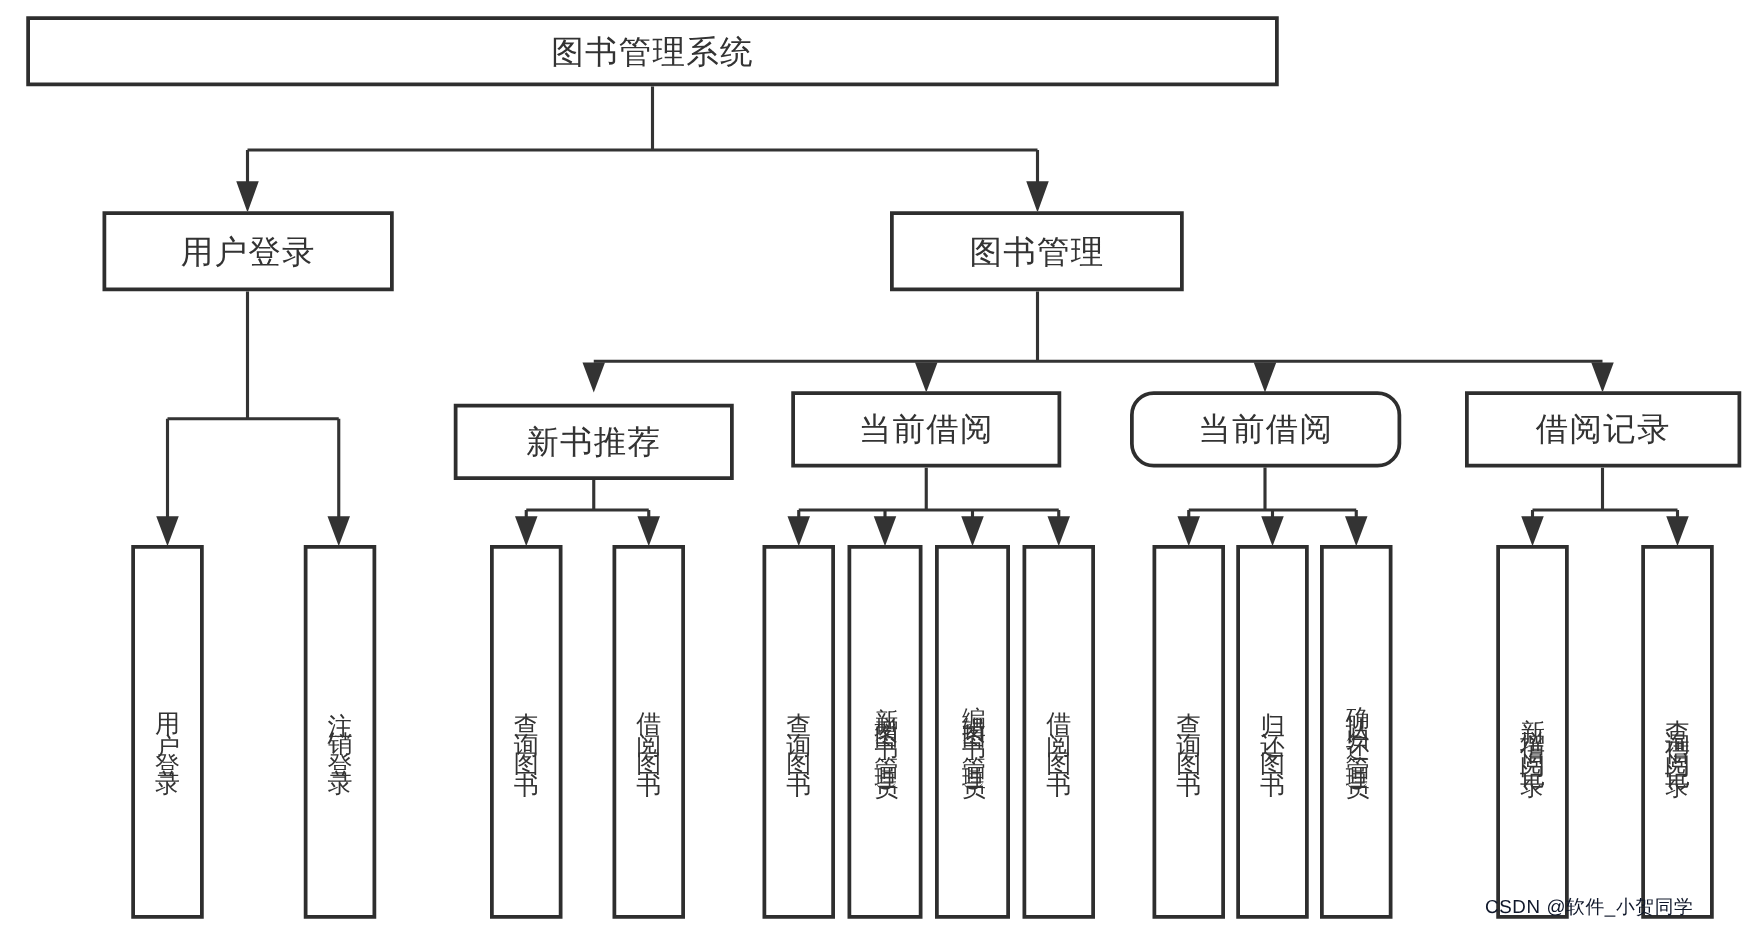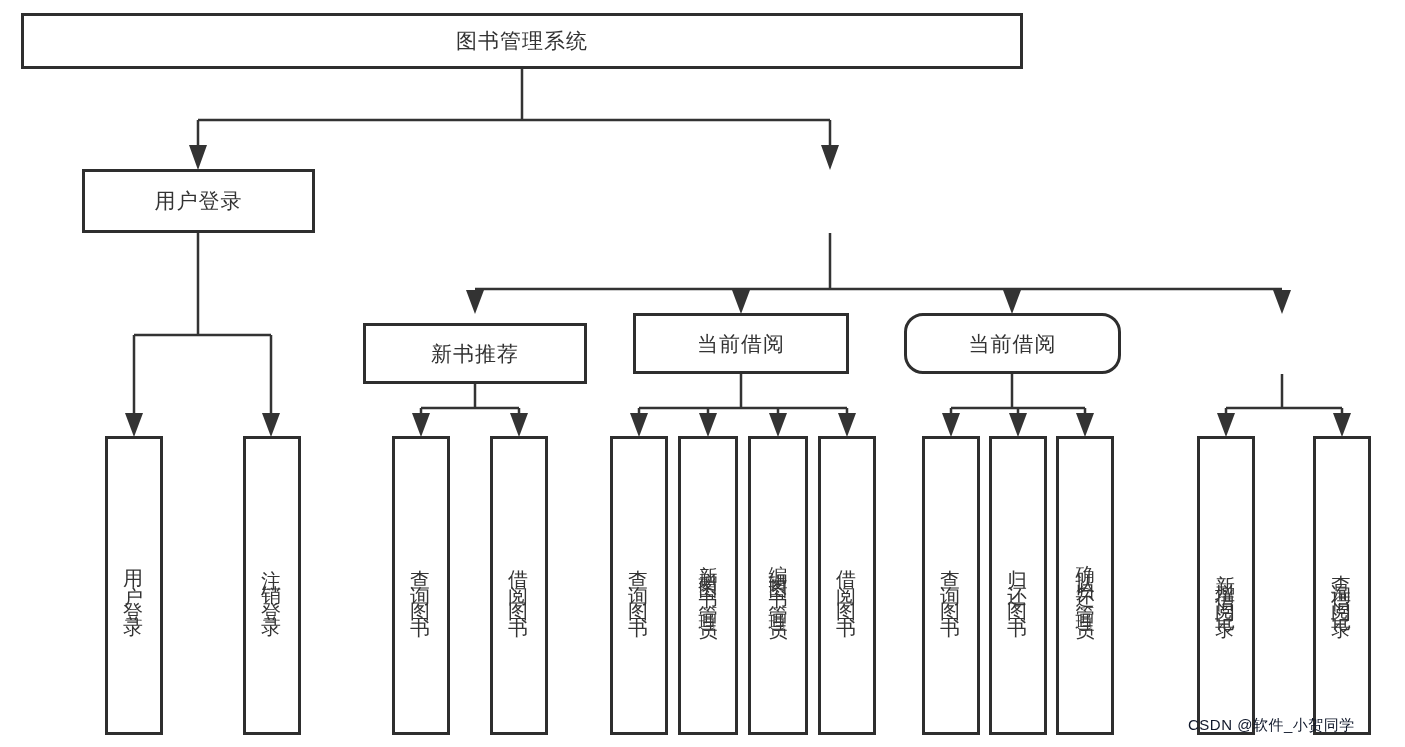--- a/index.html
+++ b/index.html
@@ -2,21 +2,21 @@
 <html><head>
 <meta charset="utf-8">
 <style>
   html,body{margin:0;padding:0;background:#ffffff;}
   body{width:1405px;height:747px;position:relative;overflow:hidden;
        font-family:"Liberation Sans","DejaVu Sans",sans-serif;color:#333333;}
   .stage{position:absolute;inset:0;width:1405px;height:747px;}
   svg.wires{position:absolute;left:0;top:0;z-index:1;}
   .node{position:absolute;box-sizing:border-box;background:#ffffff;border:3px solid #2e2e2e;
         display:flex;align-items:center;justify-content:center;z-index:2;}
-  .hlabel{font-size:21px;letter-spacing:1px;white-space:nowrap;}
+  .hlabel{font-size:26px;letter-spacing:1px;white-space:nowrap;}
   
   .leaf span{writing-mode:vertical-rl;text-orientation:mixed;white-space:nowrap;
              font-size:20px;display:block;}
   .s4 span{letter-spacing:16px;}
   .s6 span{letter-spacing:9px;}
   .s9 span{letter-spacing:8px;font-size:19px;}
   .watermark{position:absolute;left:1188px;top:716px;z-index:3;
              font-size:15px;color:#0f172a;letter-spacing:0.5px;white-space:nowrap;text-align:right;}
 </style>
 </head>
@@ -70,29 +70,35 @@
       M1333 413 L1351 413 L1342 437 Z"></path>
   </svg>
 
   <div class="node" style="left:21px;top:13px;width:1002px;height:56px;">
     <span class="hlabel">图书管理系统</span>
   </div>
 
   <div class="node" style="left:82px;top:169px;width:233px;height:64px;">
     <span class="hlabel">用户登录</span>
   </div>
+  <div class="node" style="left:712px;top:169px;width:235px;height:64px;">
+    <span class="hlabel">图书管理</span>
+  </div>
 
   <div class="node" style="left:363px;top:323px;width:224px;height:61px;">
     <span class="hlabel">新书推荐</span>
   </div>
   <div class="node" style="left:633px;top:313px;width:216px;height:61px;">
     <span class="hlabel">当前借阅</span>
   </div>
   <div class="node" style="left:904px;top:313px;width:217px;height:61px;border-radius:19px;">
     <span class="hlabel">当前借阅</span>
+  </div>
+  <div class="node" style="left:1172px;top:313px;width:221px;height:61px;">
+    <span class="hlabel">借阅记录</span>
   </div>
 
   <div class="node leaf s4" style="left:105px;top:436px;width:58px;height:299px;">
     <span>用户登录</span>
   </div>
   <div class="node leaf s4" style="left:243px;top:436px;width:58px;height:299px;">
     <span>注销登录</span>
   </div>
   <div class="node leaf s4" style="left:392px;top:436px;width:58px;height:299px;">
     <span>查询图书</span>

